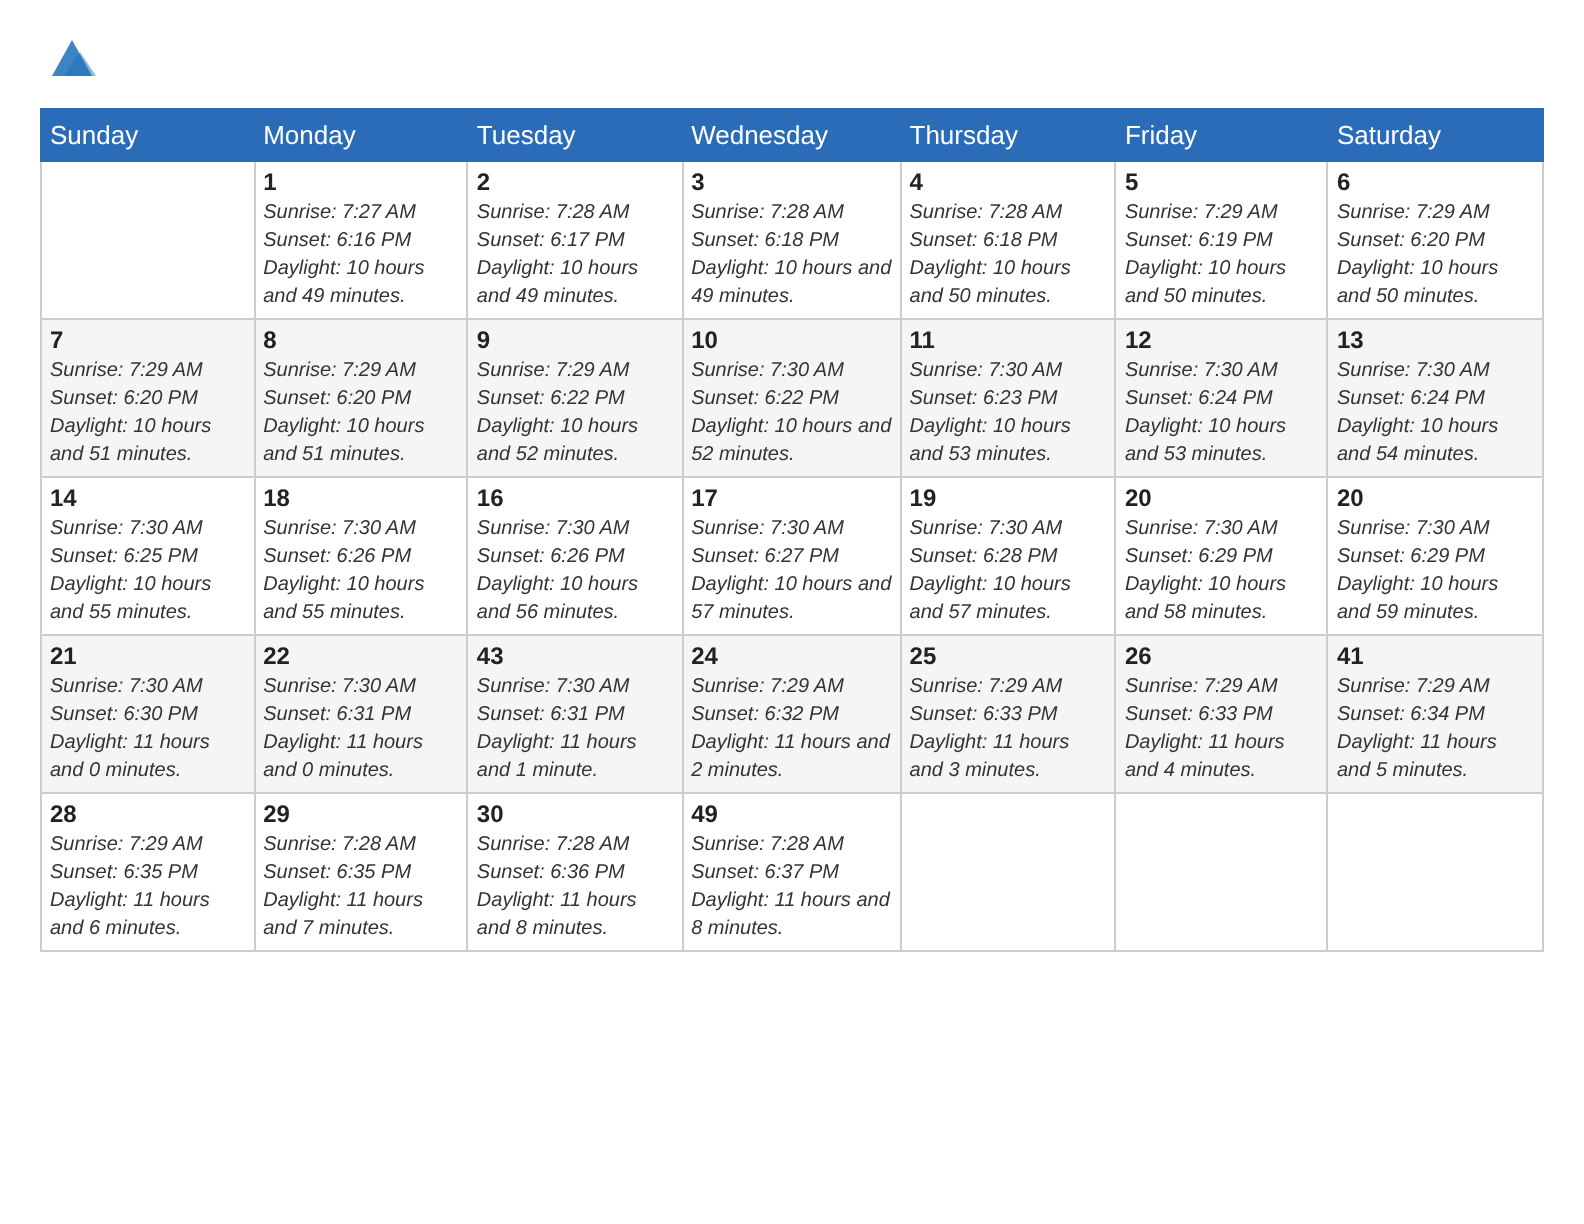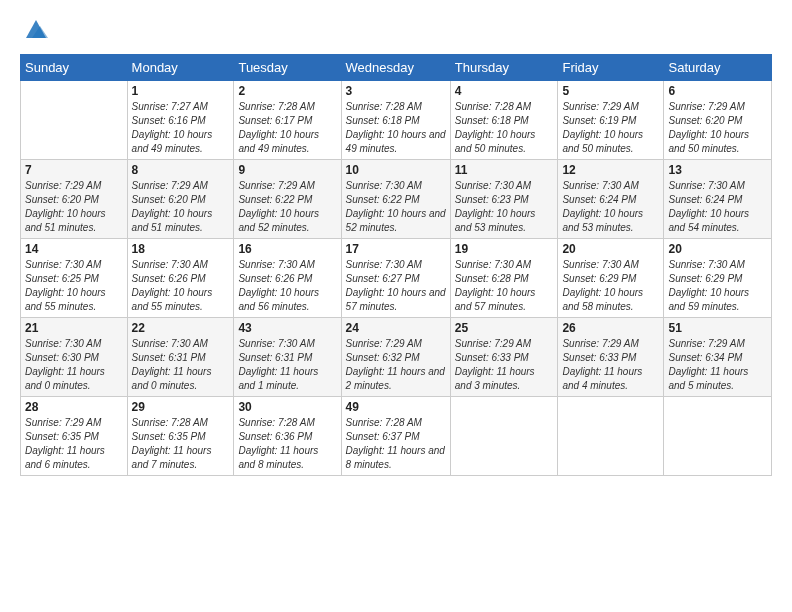--- a/index.html
+++ b/index.html
@@ -234,21 +234,21 @@
           </td>
           <td>
             <span class="day-num">25</span>
             <div class="day-info">Sunrise: 7:29 AM<br>Sunset: 6:33 PM<br>Daylight: 11 hours and 3 minutes.</div>
           </td>
           <td>
             <span class="day-num">26</span>
             <div class="day-info">Sunrise: 7:29 AM<br>Sunset: 6:33 PM<br>Daylight: 11 hours and 4 minutes.</div>
           </td>
           <td>
-            <span class="day-num">51</span>
+            <span class="day-num">41</span>
             <div class="day-info">Sunrise: 7:29 AM<br>Sunset: 6:34 PM<br>Daylight: 11 hours and 5 minutes.</div>
           </td>
         </tr>
         <tr>
           <td>
             <span class="day-num">28</span>
             <div class="day-info">Sunrise: 7:29 AM<br>Sunset: 6:35 PM<br>Daylight: 11 hours and 6 minutes.</div>
           </td>
           <td>
             <span class="day-num">29</span>

